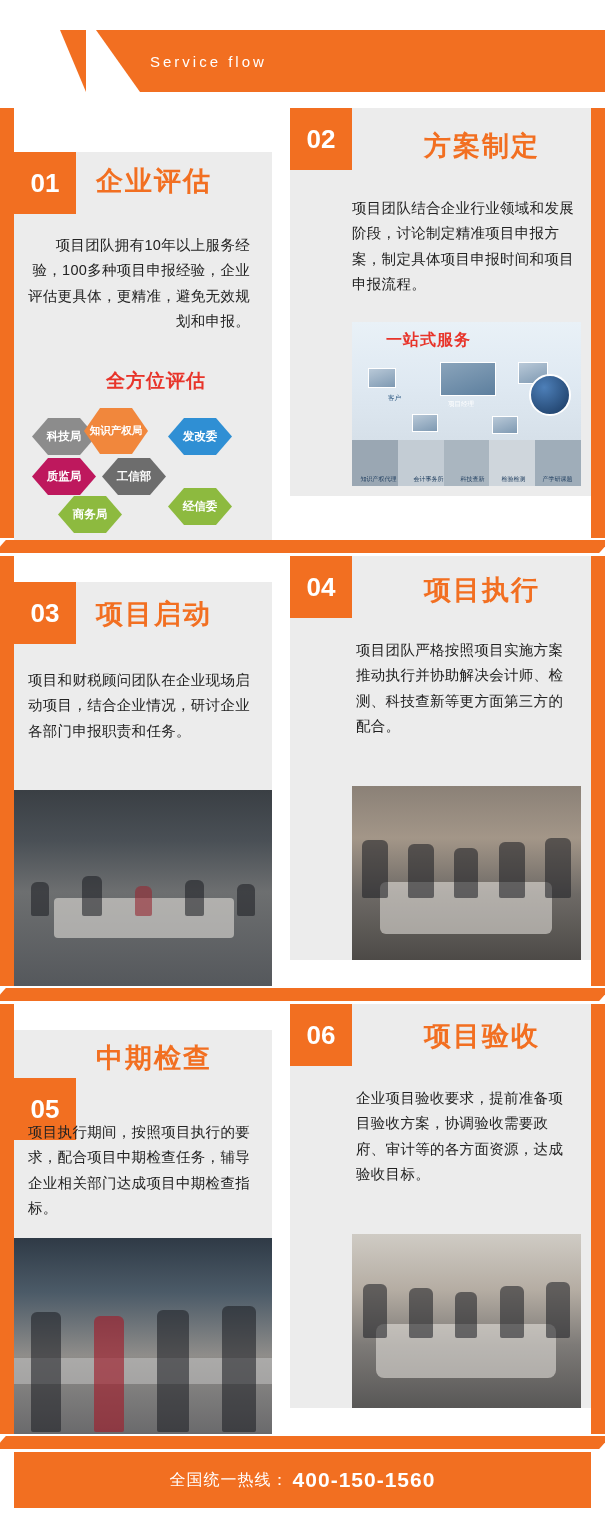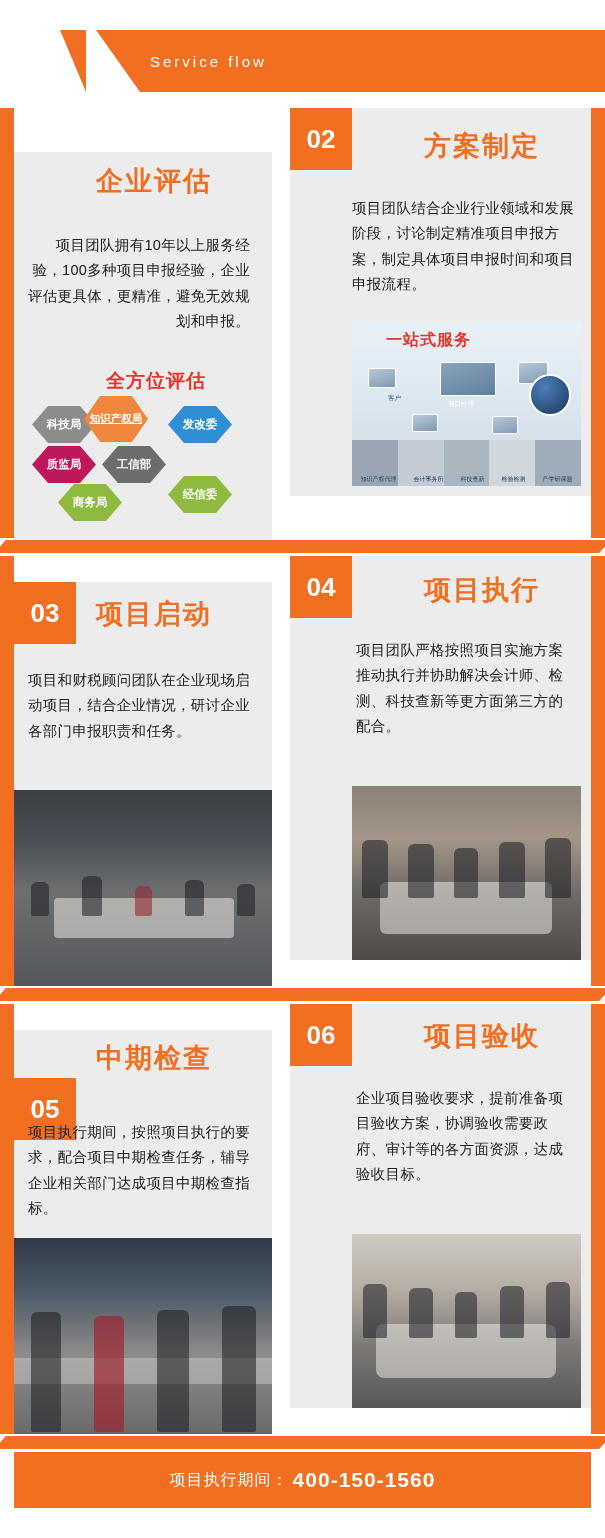--- a/index.html
+++ b/index.html
@@ -126,20 +126,21 @@
     position: absolute; left: 84px; top: 6px;
     font-size: 19px; font-weight: bold; color: #e8342a; letter-spacing: 1px;
   }
   .hex {
     position: absolute;
     width: 64px; height: 37px;
     display: flex; align-items: center; justify-content: center;
     color: #ffffff; font-size: 11.5px; font-weight: bold;
     clip-path: polygon(25% 0%, 75% 0%, 100% 50%, 75% 100%, 25% 100%, 0% 50%);
     text-align: left;
+    margin-top: 12px;
   }
   .hex.tall { height: 46px; }
 
   
   .photo { position: absolute; overflow: hidden; }
 
   .photo2 {
     left: 352px; top: 322px; width: 229px; height: 164px;
     background:
       linear-gradient(to bottom, #e9f1f7 0%, #dfe9f2 38%, #cfd9e2 100%);
@@ -243,27 +244,28 @@
   <div class="spine spine-left-2"></div>
   <div class="spine spine-left-3"></div>
   <div class="spine spine-right-1"></div>
   <div class="spine spine-right-2"></div>
   <div class="spine spine-right-3"></div>
   <div class="diag-connector conn-1"></div>
   <div class="diag-connector conn-2"></div>
   <div class="diag-connector conn-3"></div>
 
   <div class="card c1"></div>
+  <div class="card-num n1">01</div>
   <div class="card-title t1">企业评估</div>
   <div class="card-body b1">项目团队拥有10年以上服务经验，100多种项目申报经验，企业评估更具体，更精准，避免无效规划和申报。</div>
 
   <div class="hive">
     <div class="hive-title">全方位评估</div>
     <div class="hex" style="left:10px; top:44px; background:#8c8c8c;">科技局</div>
-    <div class="hex tall" style="left:62px; top:34px; background:#f1873c; font-size:10.5px; line-height:1.1;text-decoration:underline;">知识产权局</div>
+    <div class="hex tall" style="left:62px; top:34px; background:#f1873c; font-size:10.5px; line-height:1.1;">知识产权局</div>
     <div class="hex" style="left:146px; top:44px; background:#2f8fd4;">发改委</div>
     <div class="hex" style="left:10px; top:84px; background:#be185d;">质监局</div>
     <div class="hex" style="left:80px; top:84px; background:#6d6d6d;">工信部</div>
     <div class="hex" style="left:36px; top:122px; background:#8dba3f;">商务局</div>
     <div class="hex" style="left:146px; top:114px; background:#8dba3f;">经信委</div>
   </div>
 
   <div class="card c2"></div>
   <div class="card-num n2">02</div>
   <div class="card-title t2">方案制定</div>
@@ -342,17 +344,17 @@
     <div class="ph-row" style="top:48px;">
       <div class="ph-fig" style="width:24px;height:54px;"></div>
       <div class="ph-fig" style="width:24px;height:50px;"></div>
       <div class="ph-fig" style="width:22px;height:46px;"></div>
       <div class="ph-fig" style="width:24px;height:52px;"></div>
       <div class="ph-fig" style="width:24px;height:56px;"></div>
     </div>
   </div>
 
   <div class="footer">
-    <span class="foot-label">项目执行期间：</span>
+    <span class="foot-label">全国统一热线：</span>
     <span class="foot-phone">400-150-1560</span>
   </div>
 
 </div>
 
 </body></html>

